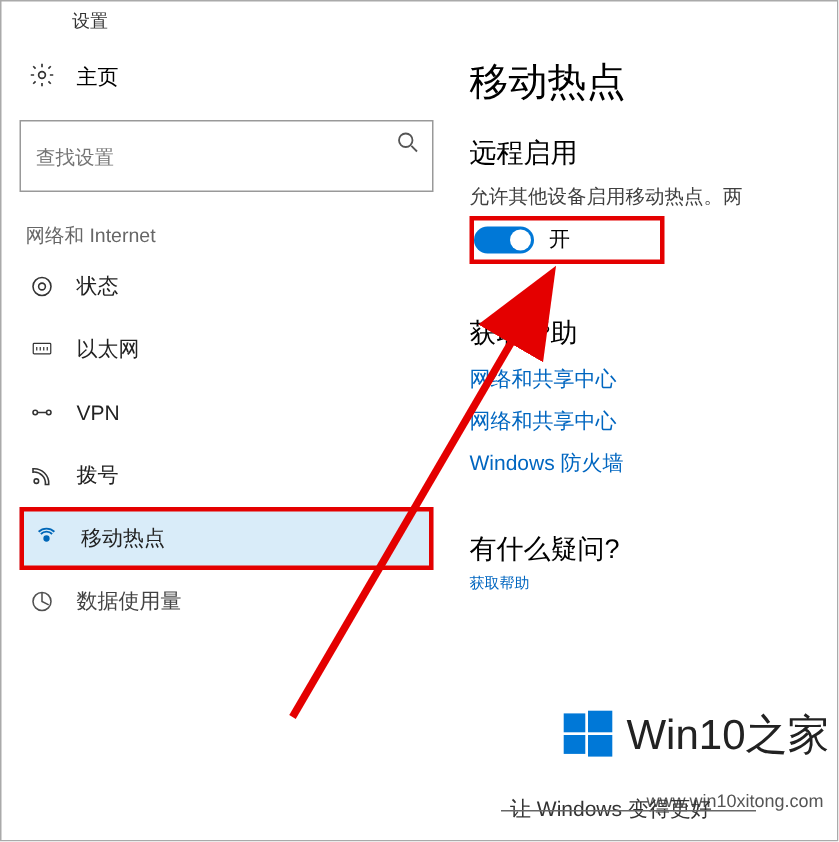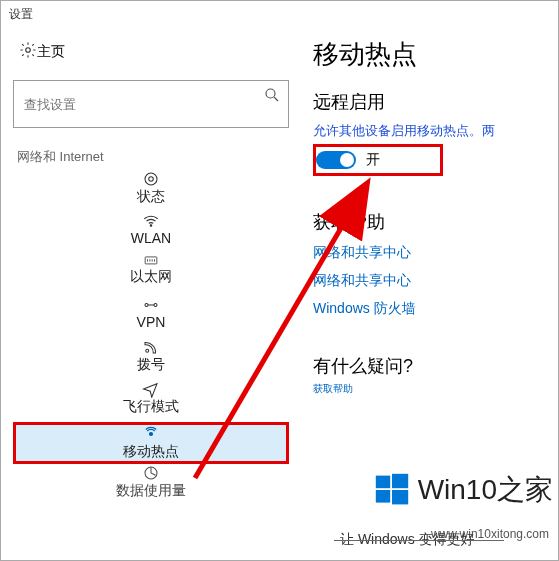--- a/index.html
+++ b/index.html
@@ -7,47 +7,47 @@
     font-family: "Microsoft YaHei", "Segoe UI", sans-serif;
     background: #fff;
     width: 559px;
     height: 561px;
     overflow: hidden;
     position: relative;
     color: #000;
     font-size: 14px;
   }
   .window { width:100%; height:100%; display:flex; flex-direction:column; border:1px solid #aaa; }
-  .titlebar { height:26px; display:flex; align-items:center; padding:12px 8px; font-size:12px; color:#333; }
+  .titlebar { height:26px; display:flex; align-items:center; padding:12px 8px; font-size:12px; color:#333;margin-left:39px; }
   .content { flex:1; display:flex; position:relative; overflow:hidden; }
   .sidebar { width:300px; padding:0 12px; display:flex; flex-direction:column; }
-  .home-row { display:flex; align-items:center; padding:14px 0 14px 6px; }
+  .home-row { display:flex; align-items:center; gap:14px; padding:14px 0 14px 6px; }
   .home-row .icon { width:18px; }
   .home-label { font-size:14px; }
   .search-wrap { position:relative; margin:4px 0 14px 0; }
   .search-input {
     width:100%; height:48px; border:1px solid #999;
     padding:0 34px 0 10px; font-size:13px; background:#fff;
     outline:none;
   }
   .search-icon { position:absolute; right:8px; top:6px; width:18px; height:18px; color:#555; }
   .group-label { color:#666; font-size:13px; padding:6px 0 4px 4px; }
   .nav-item {
-    display:flex; align-items:center; 
-    height:42px; padding:0 6px; color:#222;flex-direction:column;
+    display:flex; align-items:center; gap:14px;
+    height:42px; padding:0 6px; color:#222;
   }
   .nav-item .icon { width:18px; display:flex; justify-content:center; }
   .nav-item.selected { background:#d9ecf9; }
   .red-box { border:3px solid #e40000; }
   .main {
     flex:1; padding:6px 0 0 12px; position:relative;
   }
   .main h1 { font-size:26px; font-weight:400; margin:4px 0 18px 0; }
   .main h2 { font-size:18px; font-weight:400; margin:10px 0 8px 0; }
-  .desc { font-size:13px; color:#1d4ed8; margin-bottom:6px; }
+  .desc { font-size:13px; color:#404040; margin-bottom:6px; }
   .toggle-block { display:flex; align-items:center; gap:10px; padding:4px 8px 4px 0; width:130px; }
   .toggle-block.red-box { margin-top:-2px; }
   .toggle {
     width:40px; height:18px; border-radius:10px;
     background:#0078d7; position:relative;
   }
   .toggle .knob {
     position:absolute; right:2px; top:2px;
     width:14px; height:14px; border-radius:50%;
     background:#fff;
@@ -115,31 +115,20 @@
       <div class="nav-item">
         <span class="icon">
           <svg viewBox="0 0 24 24" width="18" height="18" fill="none" stroke="#333" stroke-width="1.4">
               <circle cx="12" cy="12" r="8"></circle>
               <circle cx="12" cy="12" r="3"></circle>
             </svg>
         </span>
         <span>状态</span>
       </div>
 
-      <div class="nav-item">
-        <span class="icon">
-          <svg viewBox="0 0 24 24" width="18" height="18" fill="none" stroke="#333" stroke-width="1.5">
-              <path d="M3 9a14 14 0 0 1 18 0"></path>
-              <path d="M6 12a10 10 0 0 1 12 0"></path>
-              <path d="M9 15a6 6 0 0 1 6 0"></path>
-              <circle cx="12" cy="18" r="1" fill="#333"></circle>
-            </svg>
-        </span>
-        <span>WLAN</span>
-      </div>
 
       <div class="nav-item">
         <span class="icon">
           <svg viewBox="0 0 24 24" width="18" height="14" fill="none" stroke="#333" stroke-width="1.4">
               <rect x="2" y="5" width="20" height="12" rx="1"></rect>
               <path d="M6 9v4M10 9v4M14 9v4M18 9v4"></path>
             </svg>
         </span>
         <span>以太网</span>
       </div>
@@ -158,28 +147,20 @@
       <div class="nav-item">
         <span class="icon">
           <svg viewBox="0 0 24 24" width="18" height="18" fill="none" stroke="#333" stroke-width="1.4">
               <path d="M4 6a13 13 0 0 1 14 14l-3 0a10 10 0 0 0-11-11z"></path>
               <circle cx="7" cy="17" r="2"></circle>
             </svg>
         </span>
         <span>拨号</span>
       </div>
 
-      <div class="nav-item">
-        <span class="icon">
-          <svg viewBox="0 0 24 24" width="18" height="18" fill="none" stroke="#333" stroke-width="1.4">
-              <path d="M2 12l18-7-7 18-2-8z"></path>
-            </svg>
-        </span>
-        <span>飞行模式</span>
-      </div>
 
       <div class="nav-item selected red-box">
         <span class="icon">
           <svg viewBox="0 0 24 24" width="18" height="18" fill="none" stroke="#0067b8" stroke-width="1.6">
               <circle cx="12" cy="12" r="2" fill="#0067b8"></circle>
               <path d="M7 8a7 7 0 0 1 10 0M5 6a10 10 0 0 1 14 0"></path>
             </svg>
         </span>
         <span>移动热点</span>
       </div>

